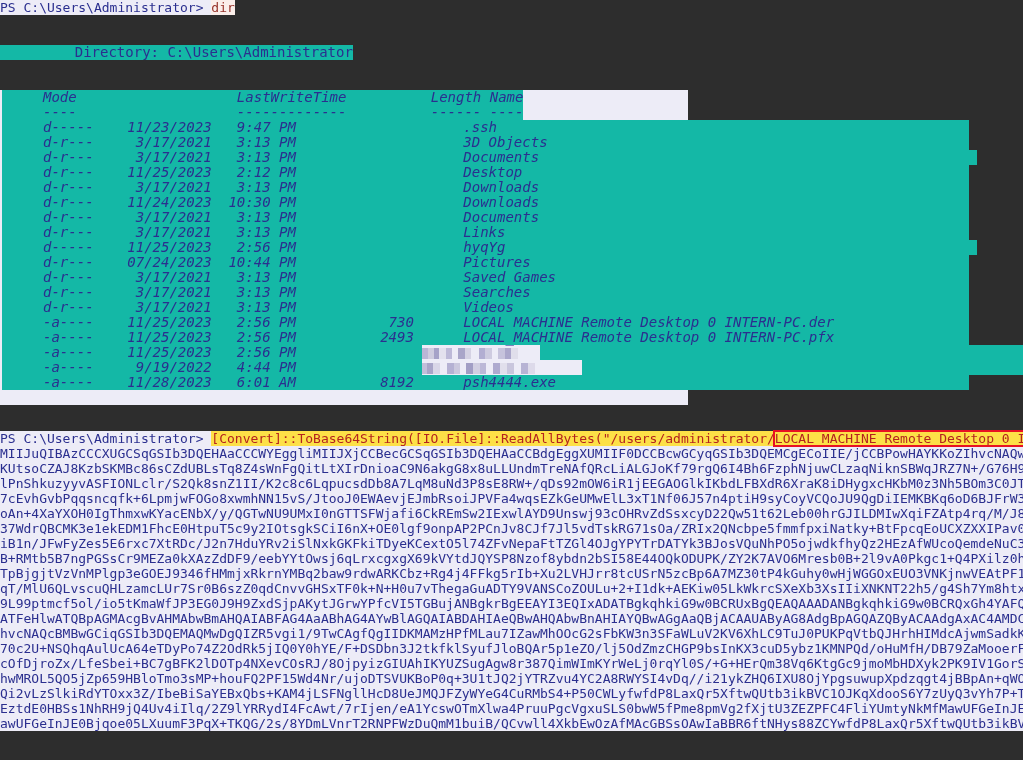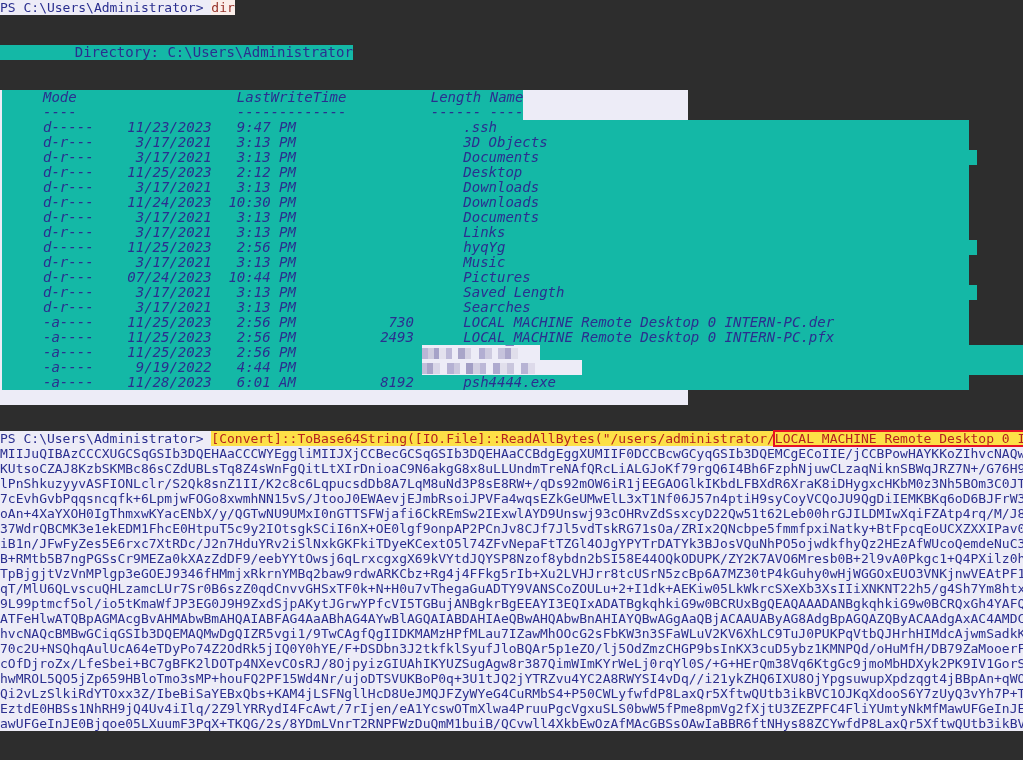--- a/index.html
+++ b/index.html
@@ -159,24 +159,24 @@
     <div id="dir-rows">
         <div class="row"><span class="line">d-----    11/23/2023   9:47 PM               </span><span class="line">.ssh                                                        </span></div>
         <div class="row"><span class="line">d-r---     3/17/2021   3:13 PM               </span><span class="line">3D Objects                                                  </span></div>
         <div class="row"><span class="line">d-r---     3/17/2021   3:13 PM               </span><span class="line">Documents                                                    </span></div>
         <div class="row"><span class="line">d-r---    11/25/2023   2:12 PM               </span><span class="line">Desktop                                                     </span></div>
         <div class="row"><span class="line">d-r---     3/17/2021   3:13 PM               </span><span class="line">Downloads                                                   </span></div>
         <div class="row"><span class="line">d-r---    11/24/2023  10:30 PM               </span><span class="line">Downloads                                                   </span></div>
         <div class="row"><span class="line">d-r---     3/17/2021   3:13 PM               </span><span class="line">Documents                                                   </span></div>
         <div class="row"><span class="line">d-r---     3/17/2021   3:13 PM               </span><span class="line">Links                                                       </span></div>
         <div class="row"><span class="line">d-----    11/25/2023   2:56 PM               </span><span class="line">hyqYg                                                        </span></div>
-        <div class="row"><span class="line">d-r---     3/17/2021   3:13 PM               </span><span class="line">Music                                                       </span></div>
         <div class="row"><span class="line">d-r---    07/24/2023  10:44 PM               </span><span class="line">Pictures                                                    </span></div>
-        <div class="row"><span class="line">d-r---     3/17/2021   3:13 PM               </span><span class="line">Saved Length                                                 </span></div>
+        <div class="row"><span class="line">d-r---     3/17/2021   3:13 PM               </span><span class="line">Saved Games                                                 </span></div>
         <div class="row"><span class="line">d-r---     3/17/2021   3:13 PM               </span><span class="line">Searches                                                    </span></div>
+        <div class="row"><span class="line">d-r---     3/17/2021   3:13 PM               </span><span class="line">Videos                                                      </span></div>
         <div class="row"><span class="line">-a----    11/25/2023   2:56 PM           730 </span><span class="line">LOCAL_MACHINE_Remote Desktop_0_INTERN-PC.der                </span></div>
         <div class="row"><span class="line">-a----    11/25/2023   2:56 PM          2493 </span><span class="line">LOCAL_MACHINE_Remote Desktop_0_INTERN-PC.pfx                </span></div>
         <div class="row"><span class="line">-a----    11/25/2023   2:56 PM               </span><span class="redaction" style="width: 118px;"></span><span class="line">                                                            </span></div>
         <div class="row"><span class="line">-a----     9/19/2022   4:44 PM               </span><span class="redaction r2" style="width: 160px;"></span><span class="line">                                                            </span></div>
         <div class="row"><span class="line">-a----    11/28/2023   6:01 AM          8192 </span><span class="line">psh4444.exe                                                 </span></div>
       </div>
     <div class="blank-row"></div>
   </div>
 
   <div id="b64-area">

